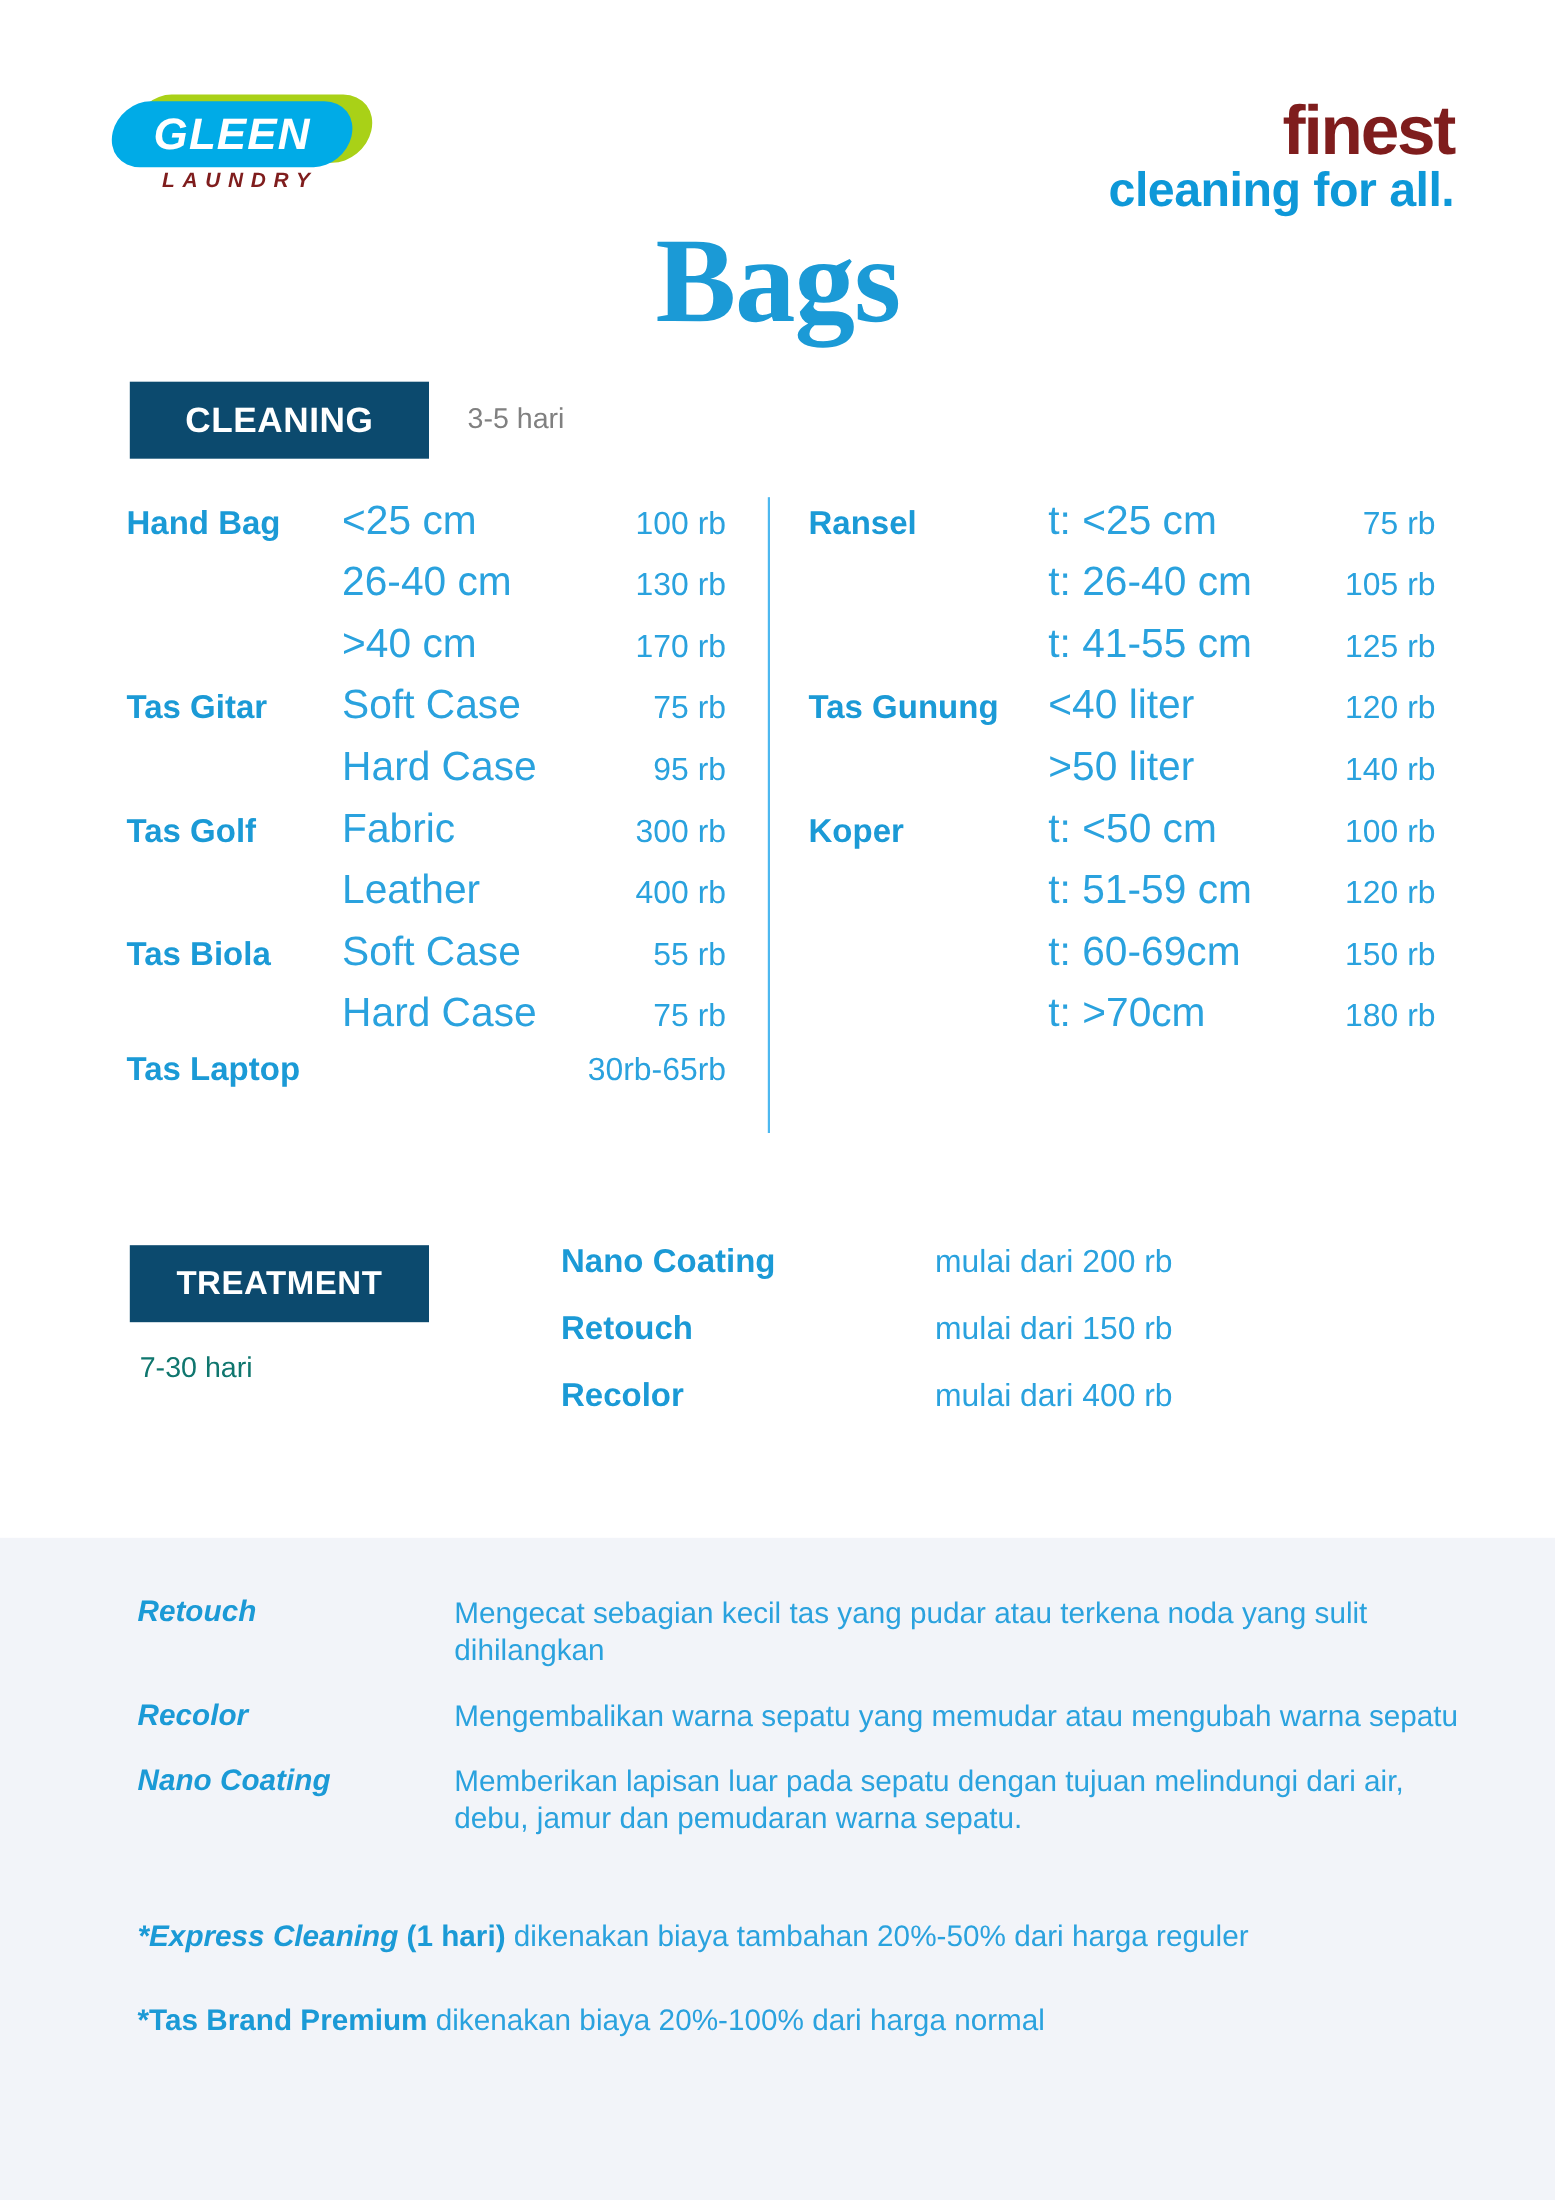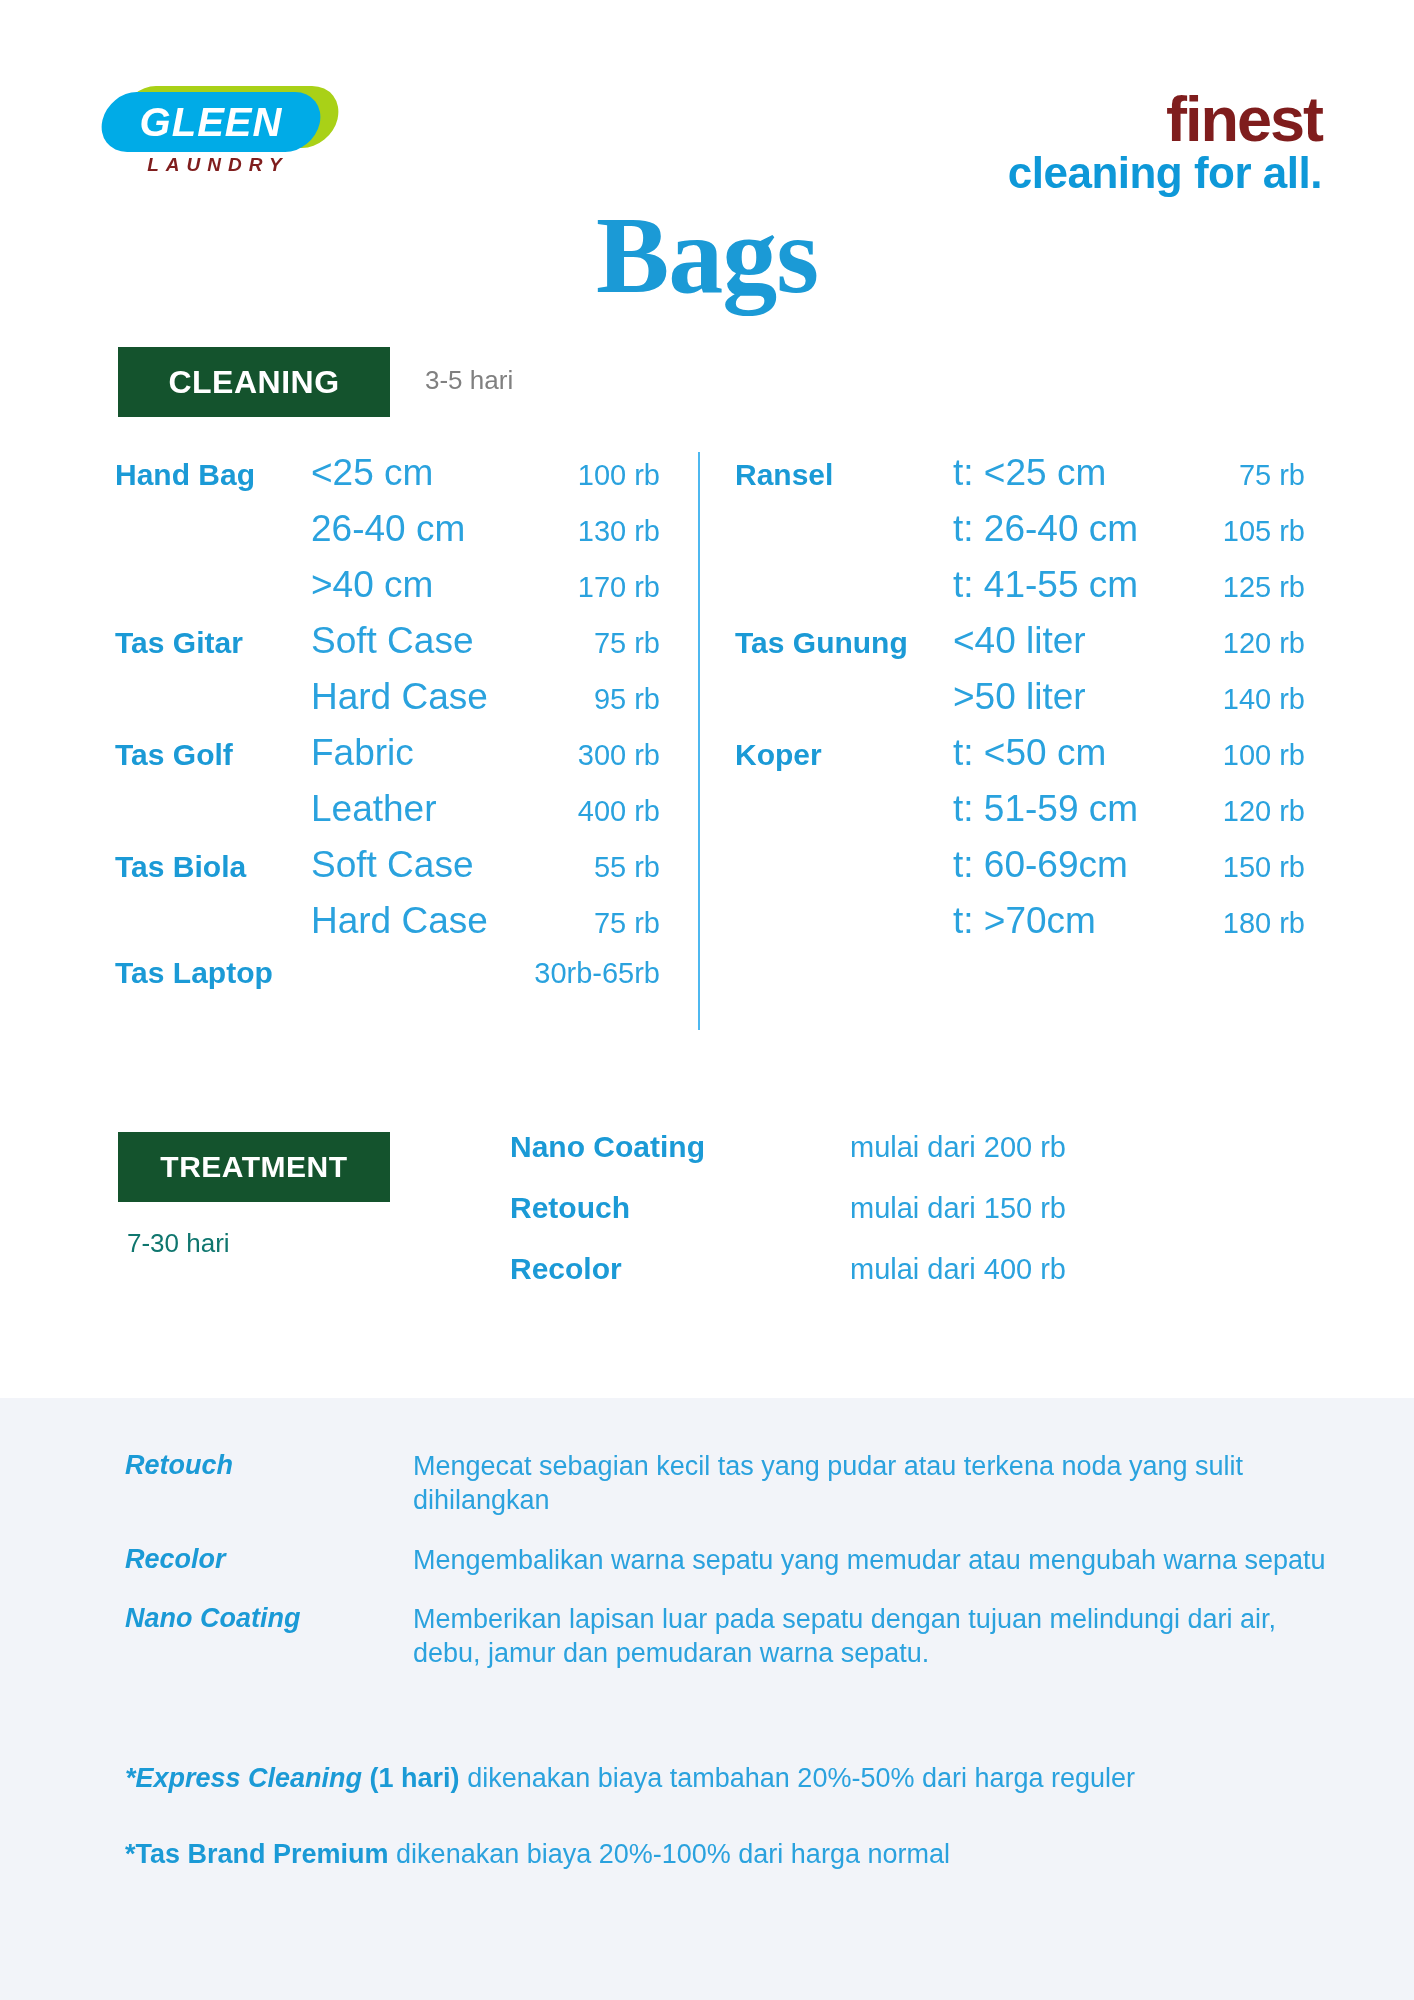--- a/index.html
+++ b/index.html
@@ -52,21 +52,21 @@
 
   .page-title {
     position: absolute; top: 192px; left: 0; width: 1414px; text-align: center;
     font-family: "Liberation Serif", serif;
     font-weight: bold; font-size: 110px; color: #1b9ad6; letter-spacing: -1px;
   }
 
   
   .badge {
     display: flex; align-items: center; justify-content: center;
-    background: #14532d; color: #ffffff; font-weight: bold;
+    background: #0c4a6e; color: #ffffff; font-weight: bold;
   }
   .badge-cleaning {
     position: absolute; left: 118px; top: 347px; width: 272px; height: 70px;
     font-size: 32px; letter-spacing: 0.5px;
   }
   .duration-cleaning {
     position: absolute; left: 425px; top: 365px;
     color: #808080; font-size: 26px;
   }
 
@@ -117,21 +117,21 @@
   .note-label {
     font-weight: bold; font-style: italic; font-size: 27px;
     color: #1b9ad6; width: 288px; flex-shrink: 0;
   }
   .note-text {
     font-size: 27px; color: #2aa2de; line-height: 1.25;
     text-align: justify; width: 920px;
   }
   .note-text.nojustify { text-align: left; }
 
-  .star-notes { position: absolute; left: 125px; top: 365px; width: 1250px; }
+  .star-notes { position: absolute; left: 125px; top: 347px; width: 1250px; }
   .star-note { font-size: 27px; color: #2aa2de; margin-bottom: 45px; }
   .star-note b { color: #1b9ad6; font-weight: bold; }
   .star-note i { font-style: italic; }
 </style>
 </head>
 <body>
 
 <div class="header">
 
   <div class="logo-wrap">

